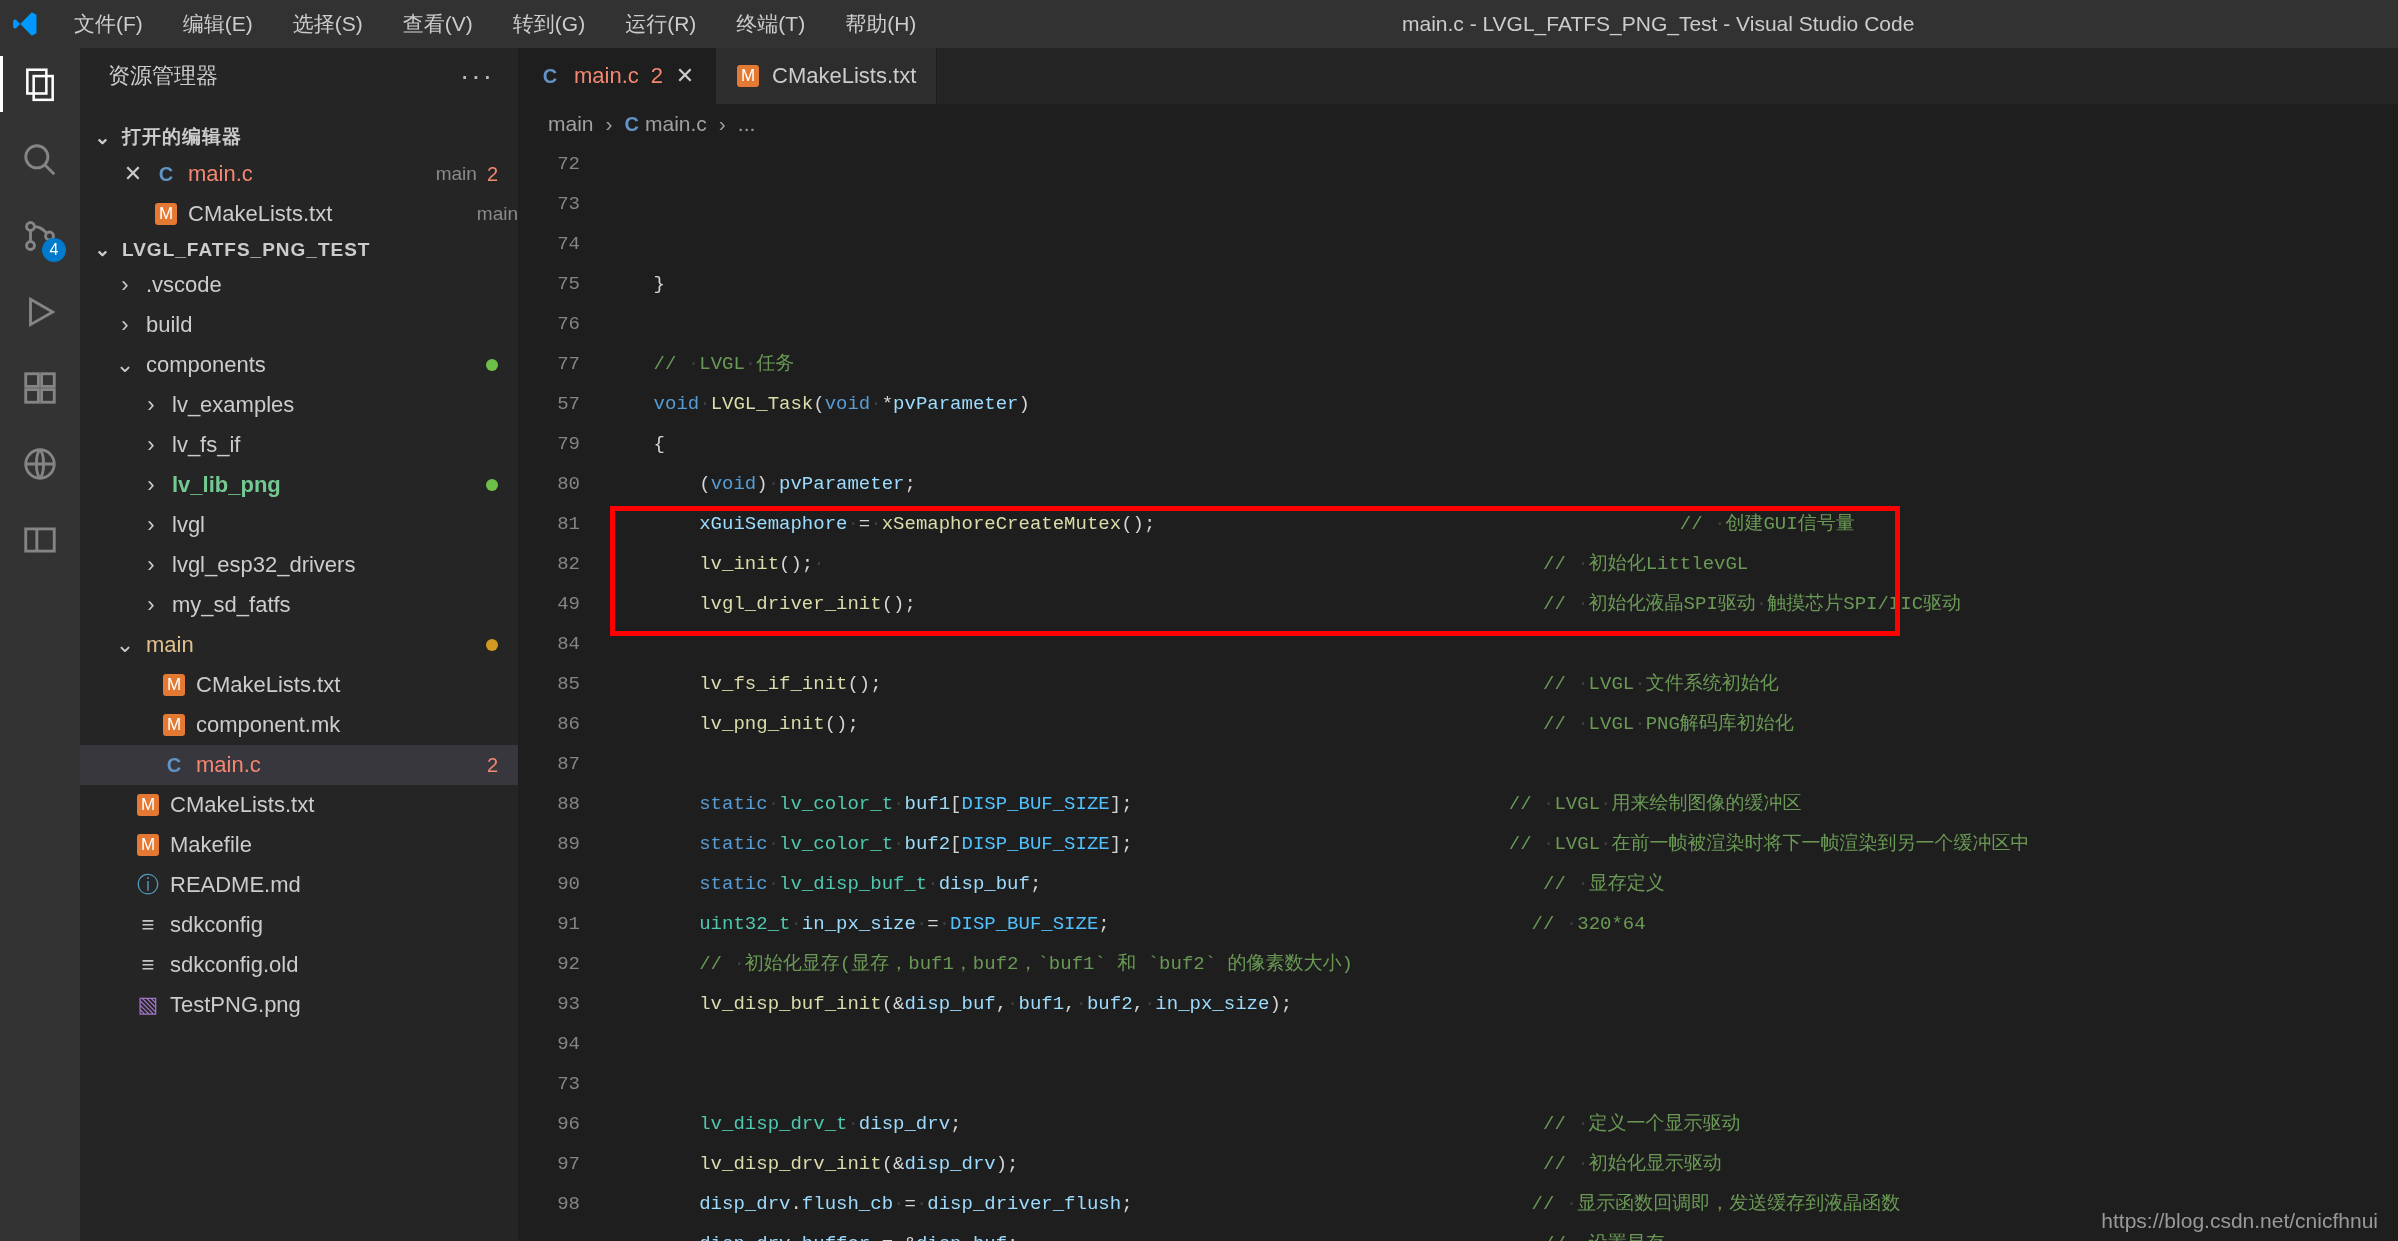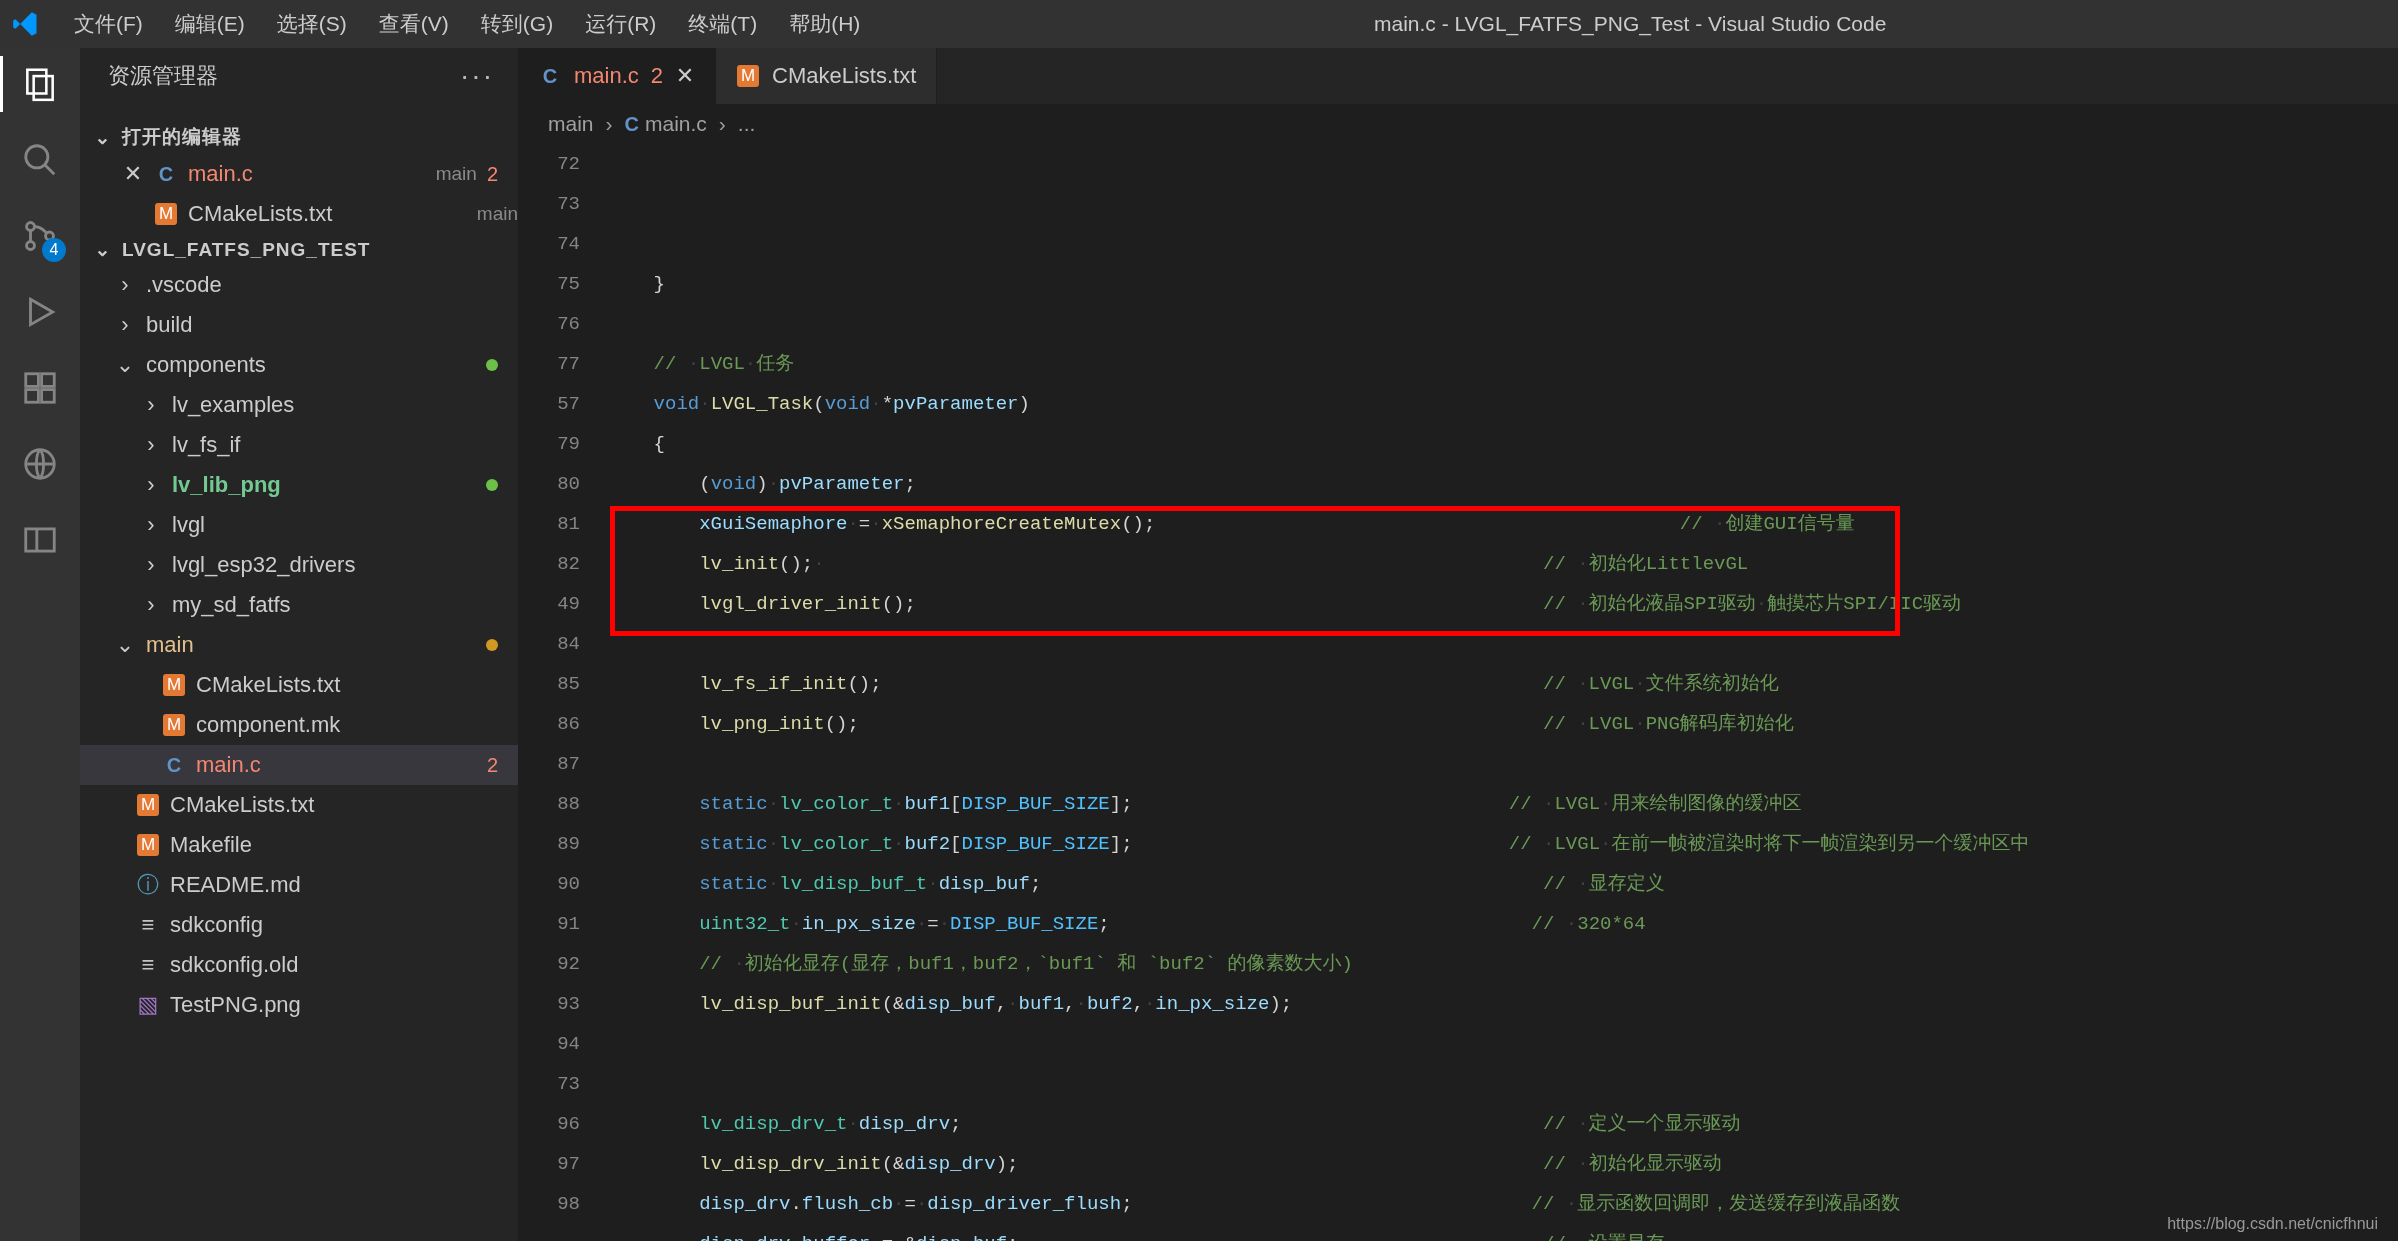--- a/index.html
+++ b/index.html
@@ -14,21 +14,21 @@
 }
 .titlebar {
   height: 48px;
   background: #323233;
   display: flex;
   align-items: center;
   padding: 0 12px;
   -webkit-user-select: none;
 }
 .titlebar .logo { width: 28px; height: 28px; margin-right: 20px; display:flex;align-items:center;justify-content:center; }
-.titlebar .menu { display: flex; gap: 4px; }
+.titlebar .menu { display: flex; gap: 12px; }
 .titlebar .menu-item { padding: 4px 14px; border-radius: 4px; font-size: 21px; cursor: default; }
 .titlebar .window-title { flex: 1; text-align: center; font-size: 21px; color: #cccccc; }
 .main-layout { display: flex; height: calc(100% - 48px); }
 .activitybar {
   width: 80px;
   background: #333333;
   display: flex;
   flex-direction: column;
   align-items: center;
   padding-top: 12px;
@@ -114,21 +114,21 @@
 .tok-keyword { color:#569cd6;margin-top:36px; }
 .tok-type { color:#4ec9b0; }
 .tok-func { color:#dcdcaa; }
 .tok-ident { color:#9cdcfe; }
 .tok-const { color:#4fc1ff; }
 .tok-punc { color:#d4d4d4; }
 .highlight-box {
   position:absolute; border:5px solid #ff0000; pointer-events:none;
 }
 .watermark {
-  position:absolute; right:20px; bottom:8px; color:#999; font-size:16px; font-family:sans-serif;
+  position:absolute; right:20px; bottom:8px; color:#999; font-size:21px; font-family:sans-serif;
 }
 .ws { color:#404040; }
 .icon-c { color:#6193c6; font-weight:bold; font-size:20px; }
 .icon-m-bg { background:#e37933;color:#fff;border-radius:3px;width:22px;height:22px;font-size:17px;display:inline-flex;align-items:center;justify-content:center; }
 .icon-i { color:#519aba; }
 .icon-generic { color:#c5c5c5; }
 .icon-img { color:#a074c4; }
 </style>
 </head>
 <body>

